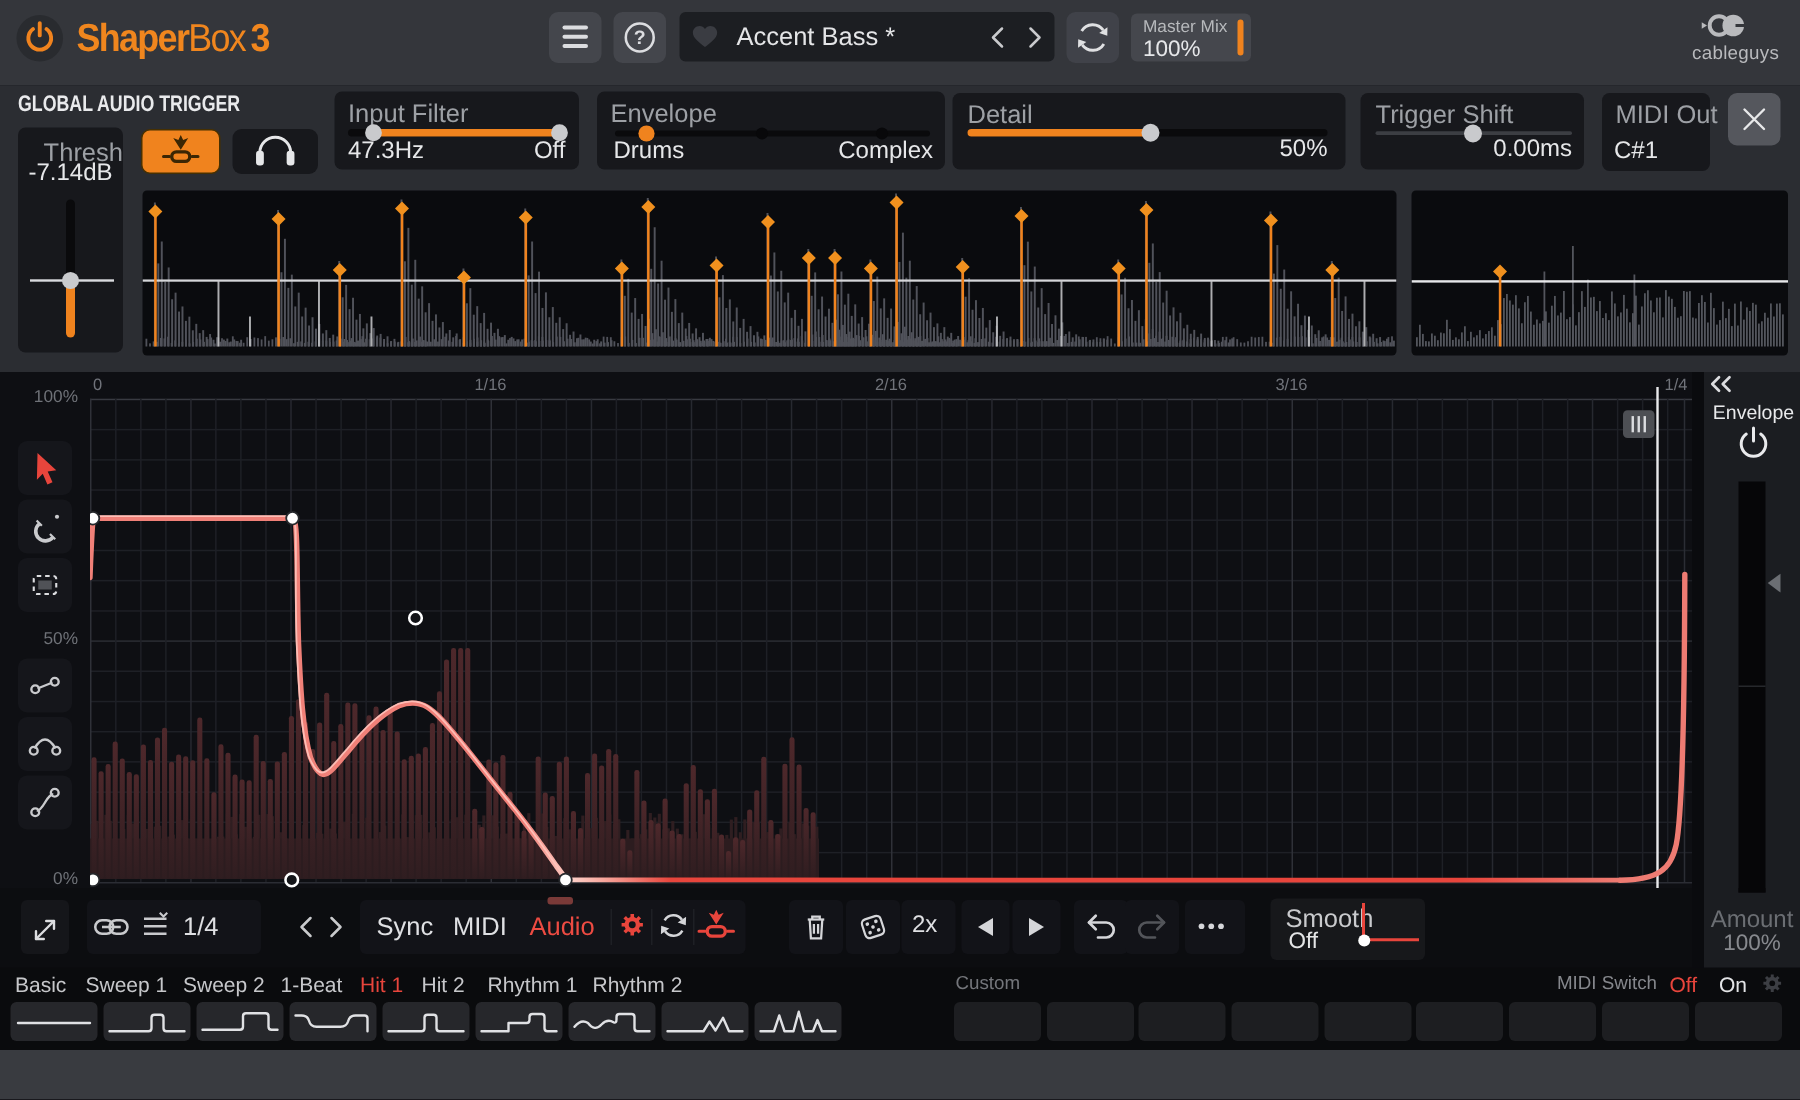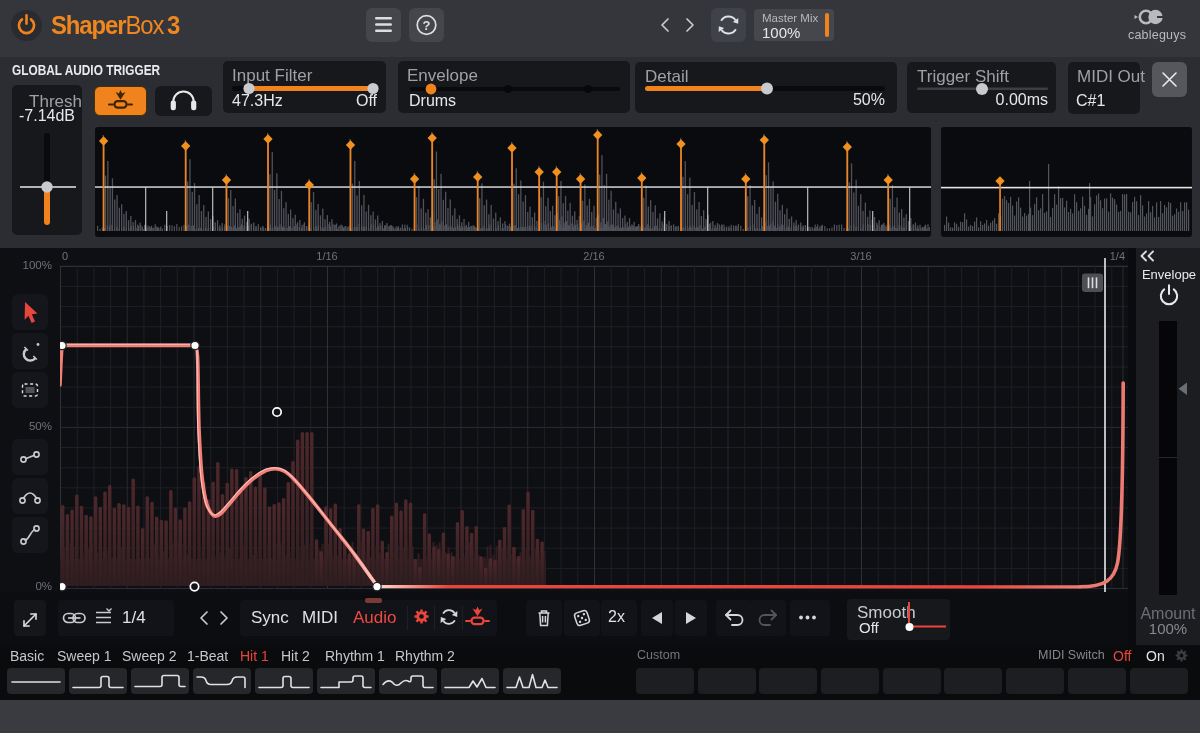--- a/index.html
+++ b/index.html
@@ -70,20 +70,26 @@
         <rect x="9" y="9" width="17" height="2.6" rx="1.3"></rect>
         <rect x="9" y="15.2" width="17" height="2.6" rx="1.3"></rect>
         <rect x="9" y="21.4" width="17" height="2.6" rx="1.3"></rect>
       </g>
     </svg>
 <div class="tbtn abs" style="left:409px"></div>
 <svg class="abs" style="left:409px;top:8px" width="35" height="34">
       <circle cx="17.5" cy="17" r="9.3" fill="none" stroke="#dcdde0" stroke-width="1.7"></circle>
       <text x="17.5" y="21.5" font-size="13" font-weight="bold" fill="#dcdde0" text-anchor="middle" font-family="Liberation Sans,sans-serif">?</text>
     </svg>
+<div id="presetbox" class="abs">
+      <svg style="position:absolute;left:8px;top:8px" width="18" height="16" viewBox="0 0 16 14">
+        <path d="M8,13.5 C4.8,10.8 0.8,8.3 0.8,5 C0.8,2.7 2.6,1 4.8,1 C6.1,1 7.3,1.7 8,2.8 C8.7,1.7 9.9,1 11.2,1 C13.4,1 15.2,2.7 15.2,5 C15.2,8.3 11.2,10.8 8,13.5 Z" fill="#3a3c42"></path>
+      </svg>
+      <span class="nm">Accent Bass *</span>
+    </div>
 <svg class="abs" style="left:655px;top:14px" width="45" height="22">
       <g fill="none" stroke="#c9cacd" stroke-width="1.7" stroke-linecap="round" stroke-linejoin="round">
         <path d="M13,5 L7,11 L13,17"></path>
         <path d="M32,5 L38,11 L32,17"></path>
       </g>
     </svg>
 <div class="tbtn abs" style="left:711px;background:#404249"></div>
 <svg class="abs" style="left:711px;top:8px" width="35" height="34">
       <g transform="translate(-710.5,-7.5)">
         <path d="M720.6,20.2 A8.6,8.6 0 0 1 735.0,19.6" fill="none" stroke="#dfe0e2" stroke-width="1.9"></path>
@@ -138,20 +144,21 @@
 <div class="pval" style="left:223px;top:92px;width:154px;text-align:right">Off</div>
 <svg class="abs" style="left:223px;top:61px" width="163" height="52">
 <rect x="9" y="25" width="145" height="5" rx="2.5" fill="#0a0a0c"></rect>
 <rect x="26" y="25" width="124" height="5" fill="#f0831e"></rect>
 <circle cx="26" cy="27.5" r="5.6" fill="#c9cacd"></circle>
       <circle cx="150" cy="27.5" r="5.6" fill="#c9cacd"></circle>
 </svg>
 <div id="algp" class="abs panel"></div>
 <div class="plabel" style="left:407px;top:66px">Envelope</div>
 <div class="pval" style="left:409px;top:92px">Drums</div>
+<div class="pval" style="left:398px;top:92px;width:224px;text-align:right">Complex</div>
 <svg class="abs" style="left:398px;top:61px" width="232" height="52">
 <rect x="12" y="26" width="210" height="4" rx="2" fill="#0a0a0c"></rect>
 <circle cx="110" cy="28" r="4" fill="#08080a"></circle>
       <circle cx="190" cy="28" r="4" fill="#08080a"></circle>
 <circle cx="33" cy="28" r="5.4" fill="#f0831e"></circle>
 </svg>
 <div id="detp" class="abs panel"></div>
 <div class="plabel" style="left:645px;top:67px">Detail</div>
 <div class="pval" style="left:635px;top:91px;width:250px;text-align:right">50%</div>
 <svg class="abs" style="left:635px;top:62px" width="262" height="51">

